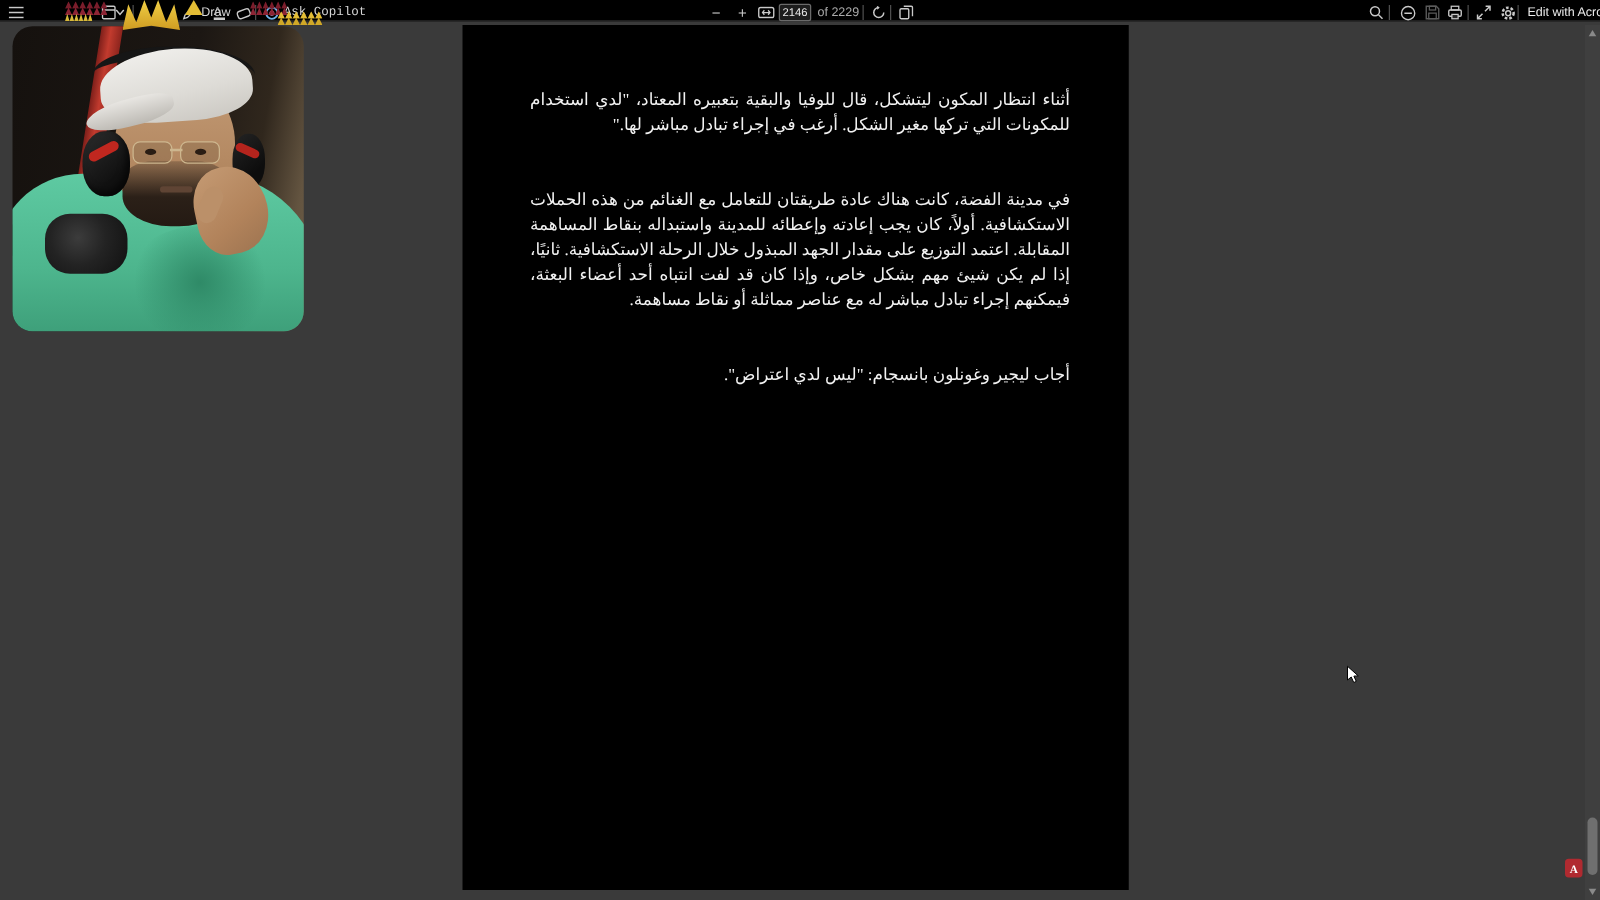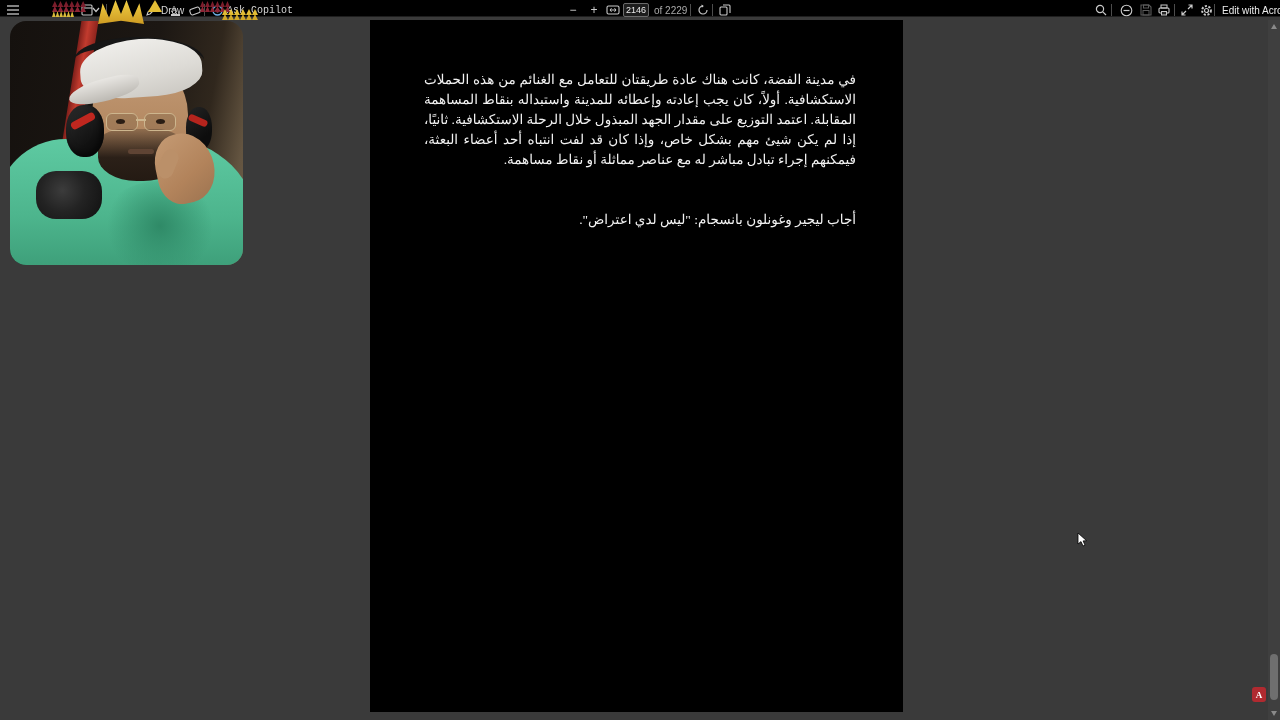--- a/index.html
+++ b/index.html
@@ -258,20 +258,21 @@
     <div class="wc" id="headphone-cup"></div>
     <div class="wc" id="headphone-red"></div>
     <div class="wc" id="hand"></div>
     <div class="wc" id="thumb"></div>
     <div class="wc" id="mic-body"></div>
   </div>
 
 
   <div id="page">
     <div id="page-text">
+      <div class="para">أثناء انتظار المكون ليتشكل، قال للوفيا والبقية بتعبيره المعتاد، "لدي استخدام للمكونات التي تركها مغير الشكل. أرغب في إجراء تبادل مباشر لها."</div>
       <div class="para">في مدينة الفضة، كانت هناك عادة طريقتان للتعامل مع الغنائم من هذه الحملات الاستكشافية. أولاً، كان يجب إعادته وإعطائه للمدينة واستبداله بنقاط المساهمة المقابلة. اعتمد التوزيع على مقدار الجهد المبذول خلال الرحلة الاستكشافية. ثانيًا، إذا لم يكن شيئ مهم بشكل خاص، وإذا كان قد لفت انتباه أحد أعضاء البعثة، فيمكنهم إجراء تبادل مباشر له مع عناصر مماثلة أو نقاط مساهمة.</div>
       <div class="para single">أجاب ليجير وغونلون بانسجام: "ليس لدي اعتراض".</div>
     </div>
   </div>
 
   <div id="scrollbar">
     <div id="sb-up" class="sb-arrow"></div>
     <div id="sb-thumb"></div>
     <div id="sb-down" class="sb-arrow"></div>
   </div>

